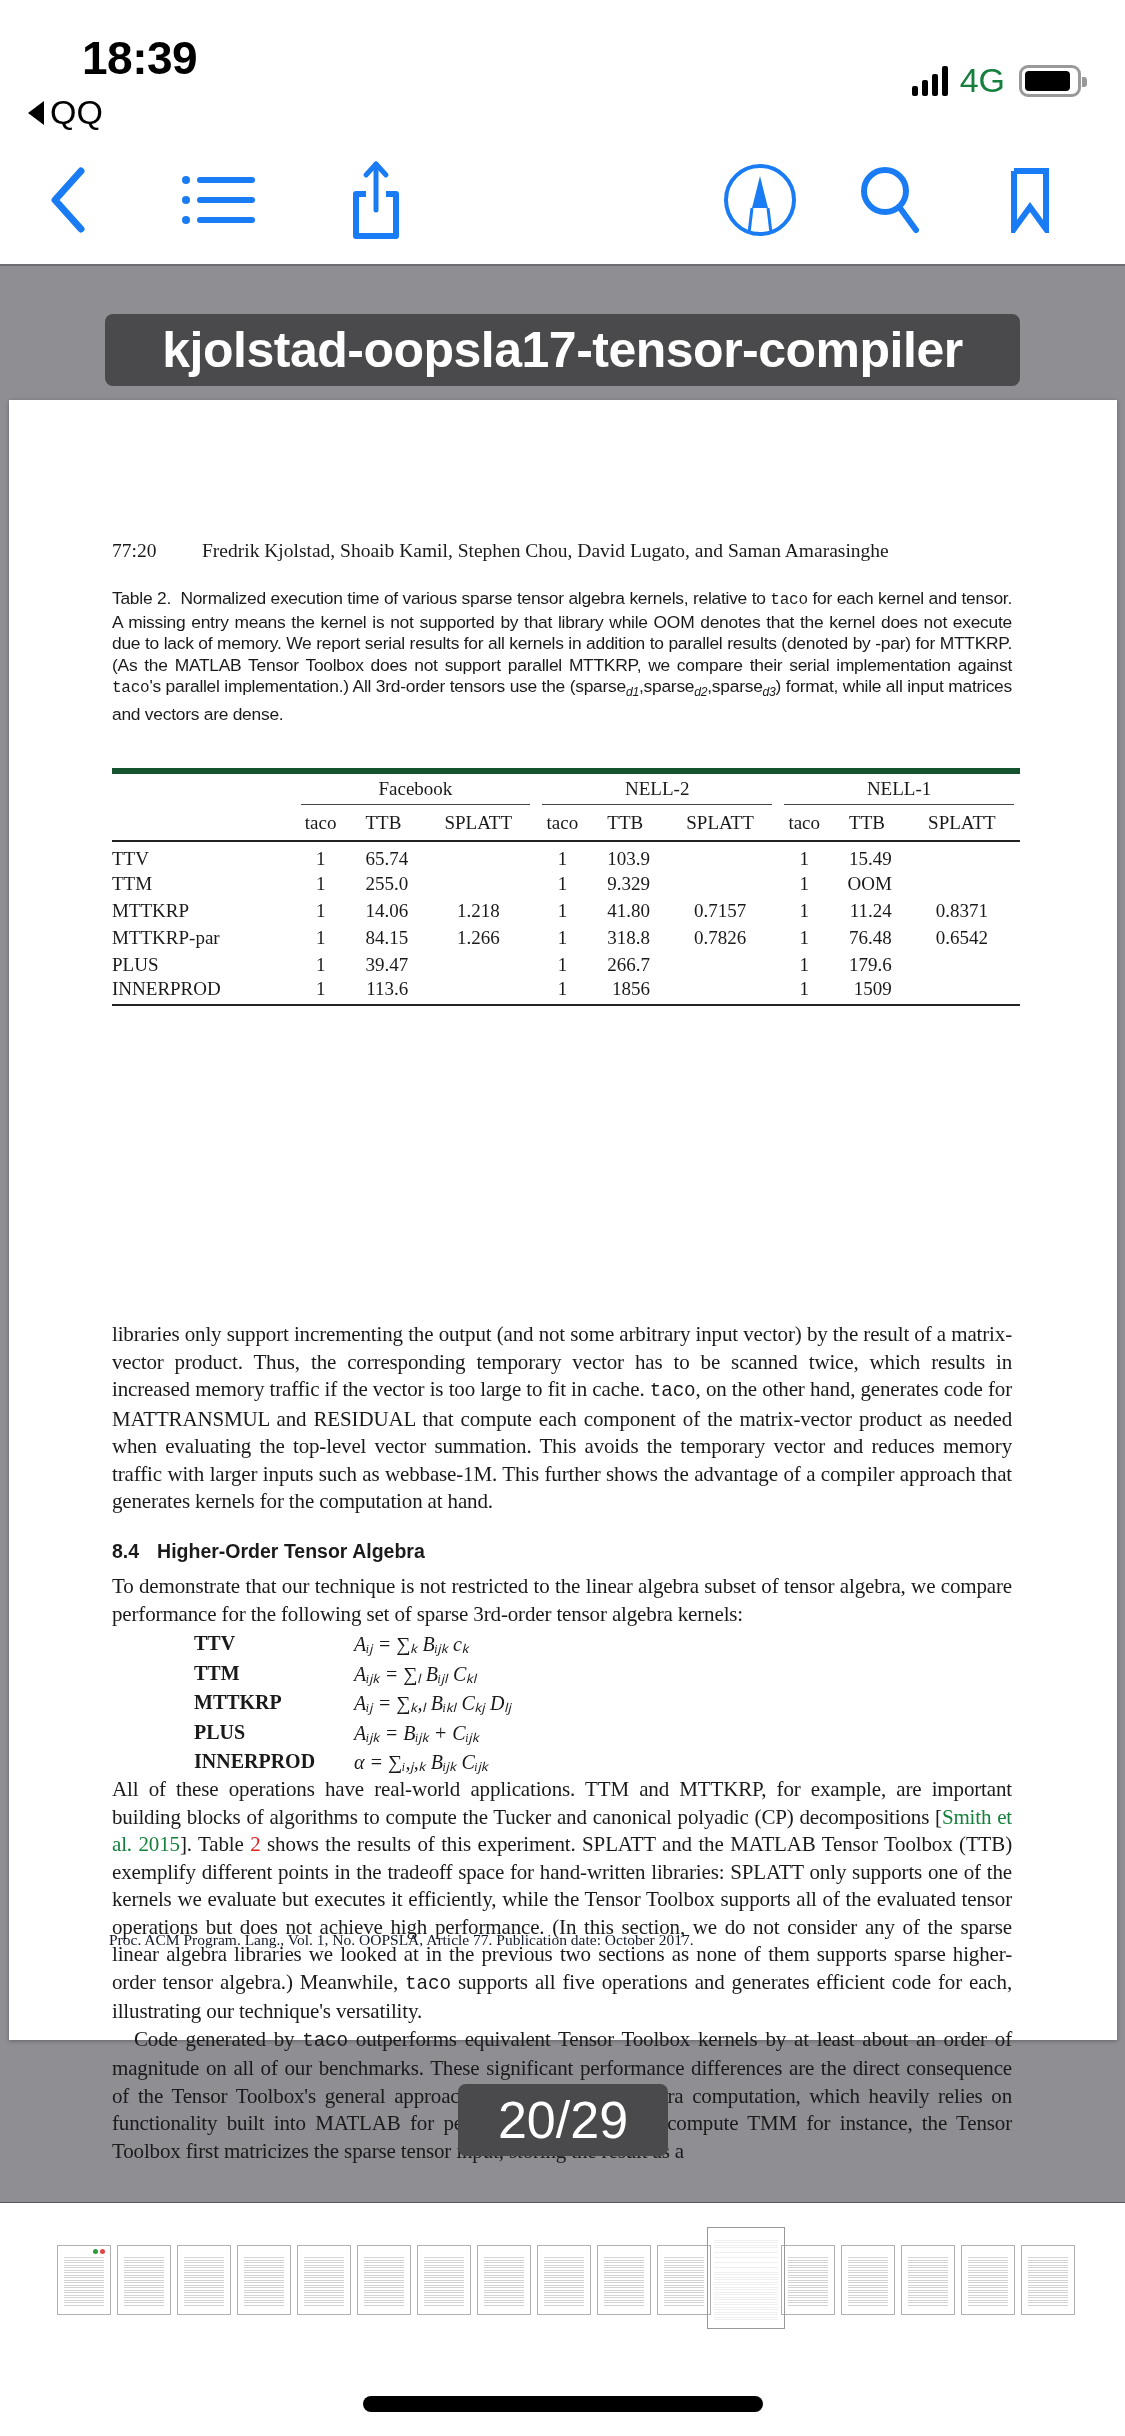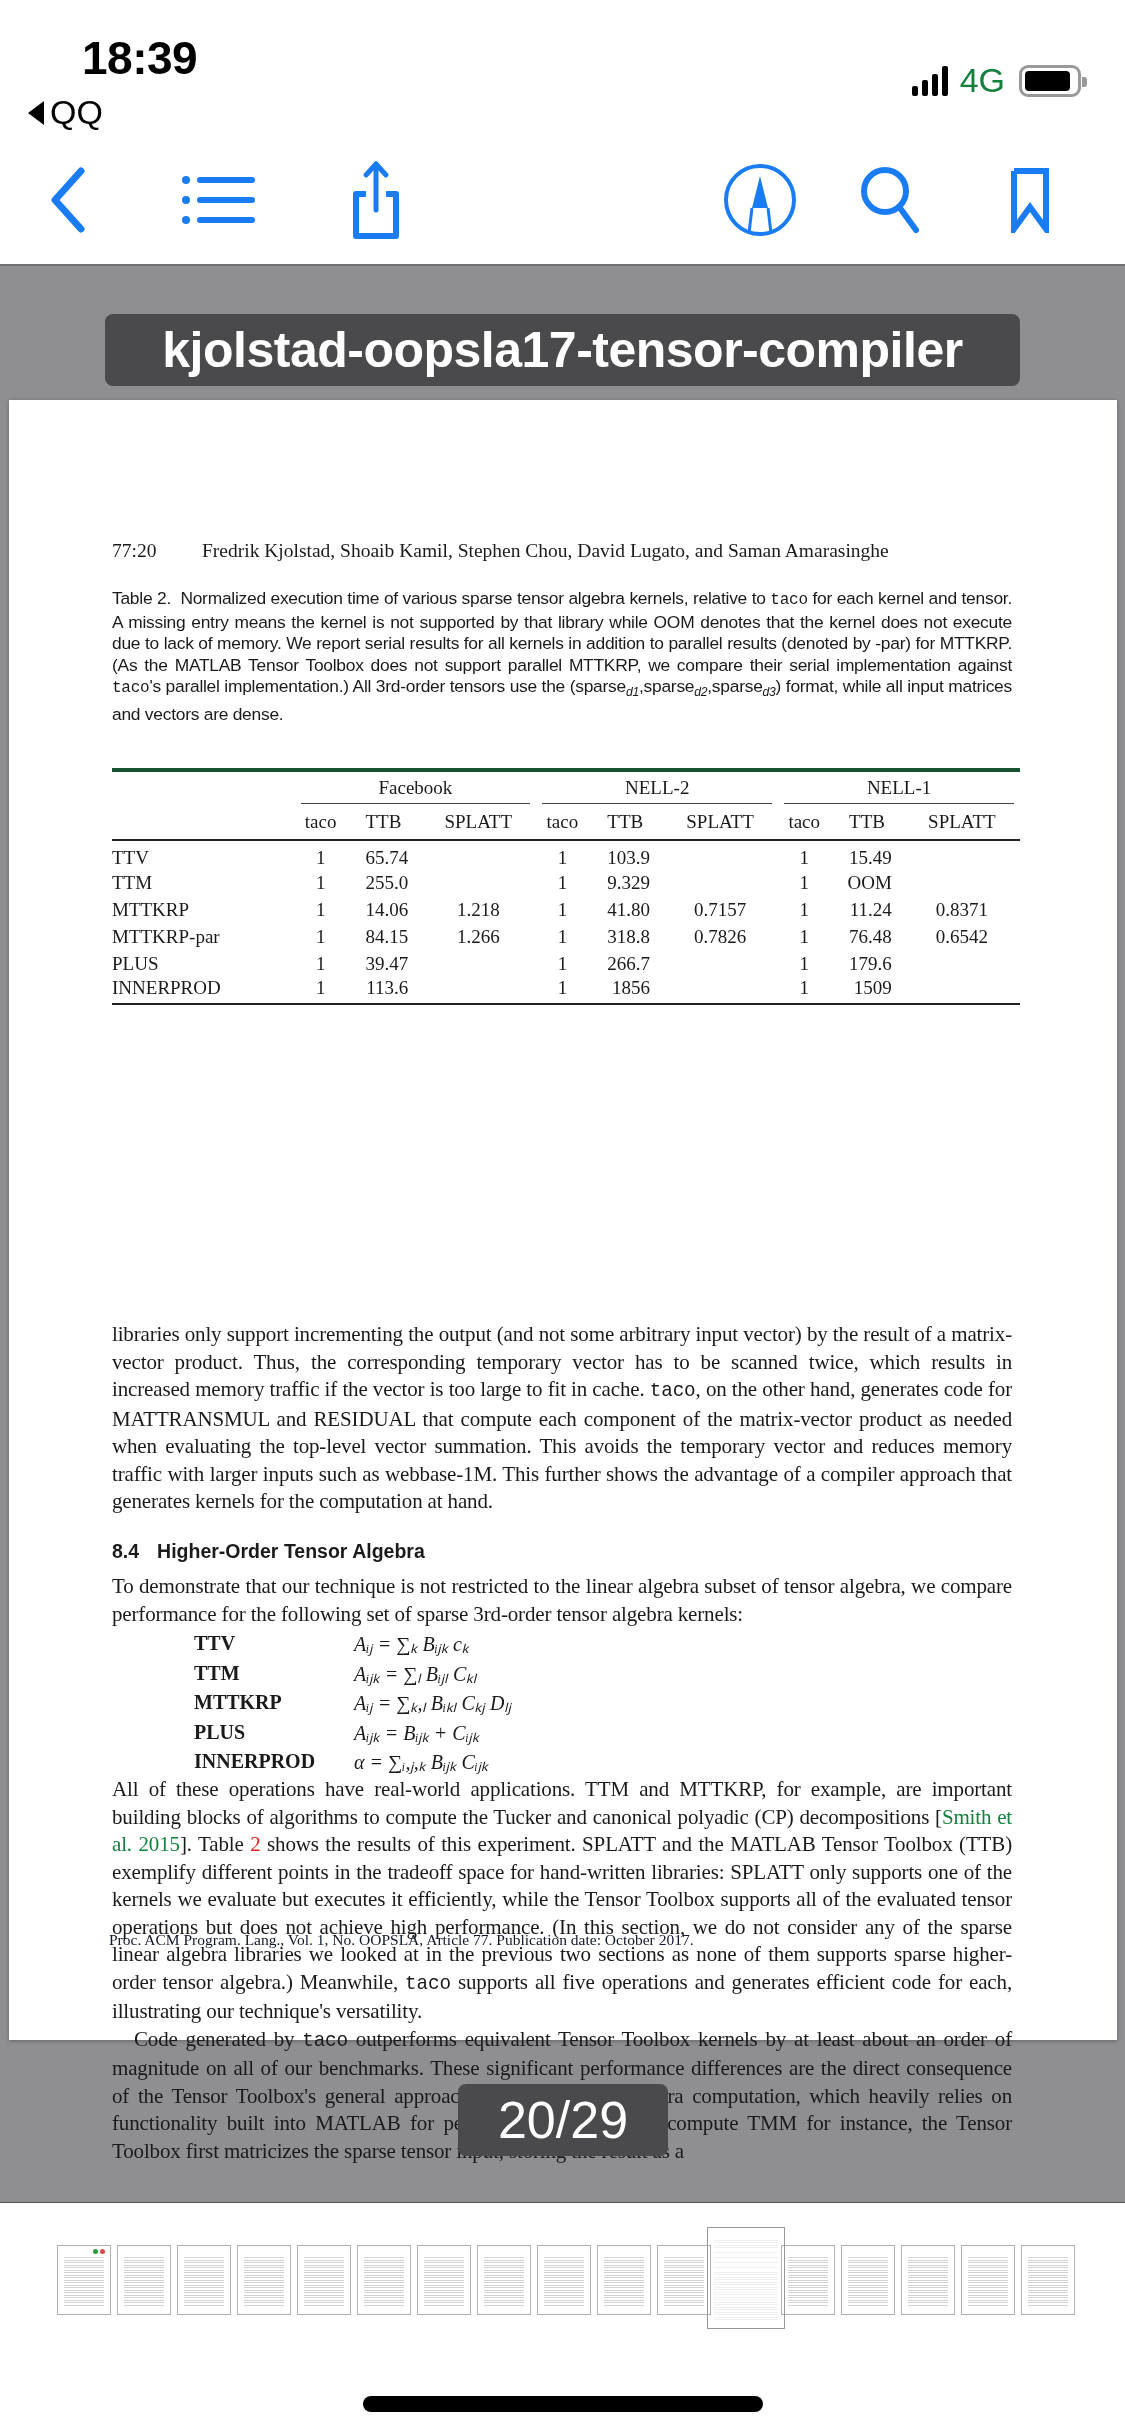--- a/index.html
+++ b/index.html
@@ -30,21 +30,21 @@
 
   .page { position: absolute; left: 9px; top: 134px; width: 1108px; height: 1640px; background: #fff; box-shadow: 0 1px 4px rgba(0,0,0,0.3); font-family: "Liberation Serif", serif; color: #1a1a1a; }
   .running-head { position: absolute; left: 103px; top: 140px; width: 900px; display: flex; font-size: 19.5px; }
   .running-head .pno { width: 90px; }
   .caption { position: absolute; left: 103px; top: 188px; width: 900px; font-size: 17.4px; line-height: 21.6px; text-align: justify; font-family: "Liberation Sans", sans-serif; letter-spacing: -0.25px; }
   .mono { font-family: "Liberation Mono", monospace; font-size: 0.92em; }
   sub { font-size: 0.7em; vertical-align: -0.3em; font-style: italic; }
 
   .table-wrap { position: absolute; left: 103px; top: 368px; width: 908px; font-size: 19px; }
   table { border-collapse: collapse; width: 100%; }
-  .rule-thick { border-top: 4px solid #14532d; }
+  .rule-thick { border-top: 6px solid #14532d; }
   td, th { font-weight: normal; padding: 0; height: 27px; white-space: nowrap; }
   th.group { text-align: center; height: 34px; padding-top: 4px; }
   th.group span { display: block; border-bottom: 1px solid #444; margin: 0 6px; padding-bottom: 4px; }
   th.col { height: 36px; text-align: center; }
   tr.head2 th { border-bottom: 2px solid #222; }
   tr.first td { padding-top: 6px; }
   tr.last td { border-bottom: 2px solid #222; padding-bottom: 4px; }
   td.kname { text-align: left; width: 154px; }
   td.c-taco { text-align: center; width: 44px; }
   td.c-ttb { text-align: right; width: 62px; padding-right: 12px; }

